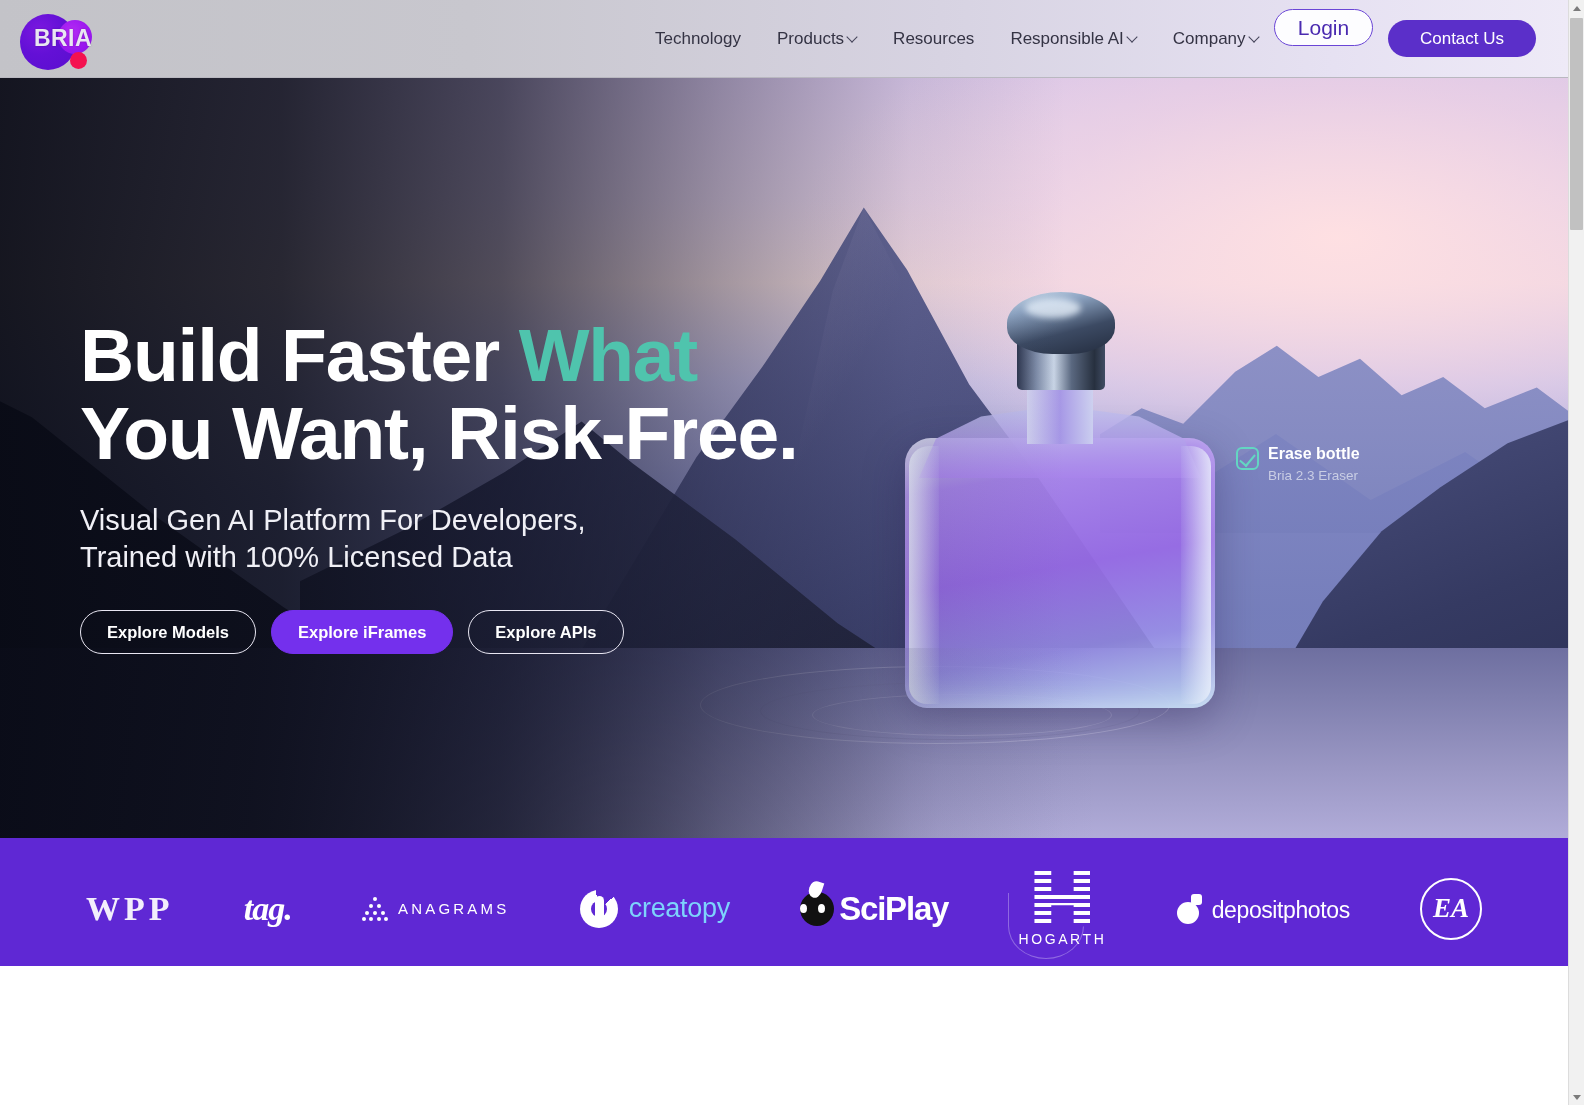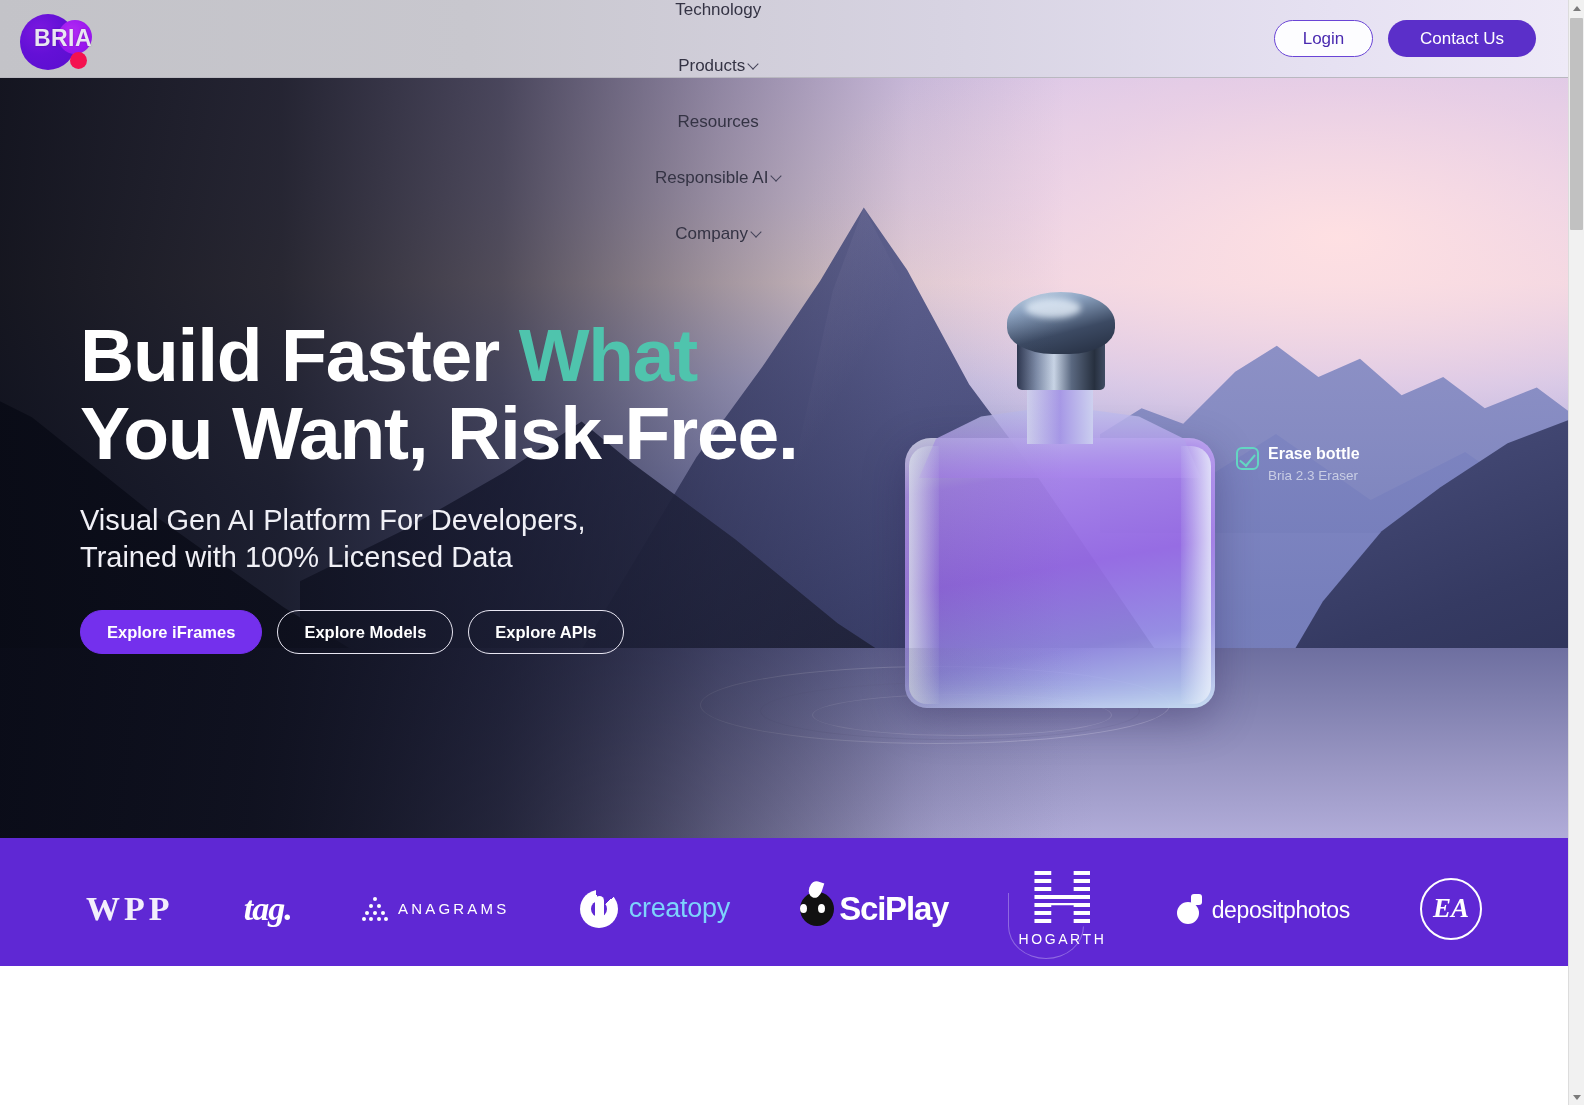--- a/index.html
+++ b/index.html
@@ -41,37 +41,37 @@
   }
   .logo-text{
     position:absolute; left:0; top:0; width:92px; height:62px;
     display:flex; align-items:center; justify-content:center;
     color:#e9e6f2; font-weight:700; font-size:23px; letter-spacing:0.5px;
     padding-left:6px; z-index:3; text-shadow:0 0 2px rgba(0,0,0,.25);
   }
 
   .nav{
     position:absolute; left:655px; top:0; height:78px;
-    display:flex; align-items:center; gap:36px;flex-direction:column;
+    display:flex; align-items:center; gap:36px;
   }
   .nav-item{
     display:flex; align-items:center; gap:4px;
     font-size:17px; color:#343344; cursor:pointer; white-space:nowrap;
   }
   .caret{ display:inline-block; width:9px; height:9px; position:relative; top:-2px;}
   .caret:after{
     content:""; position:absolute; left:0; top:0;
     width:7px; height:7px; border-right:1.6px solid #45445a; border-bottom:1.6px solid #45445a;
     transform:rotate(45deg);
   }
 
   .btn-login{
-    position:absolute; left:1274px; top:20px; width:99px; height:37px;
+    position:absolute; left:1274px; top:9px; width:99px; height:37px;
     border:1px solid #6a45d6; border-radius:20px; background:#fdfdff;
-    color:#4a2ab0; font-size:17px; display:flex; align-items:center; justify-content:center;
+    color:#4a2ab0; font-size:21px; display:flex; align-items:center; justify-content:center;
     cursor:pointer;
   }
   .btn-contact{
     position:absolute; left:1388px; top:20px; width:148px; height:37px;
     border-radius:20px; background:#5b2fc9; color:#fff;
     font-size:17px; display:flex; align-items:center; justify-content:center;
     cursor:pointer; border:none;
   }
 
   
@@ -423,22 +423,22 @@
     <div class="hero-copy">
       <h1 class="h1">
         <span>Build Faster </span><span class="accent">What</span><br>
         <span>You Want, Risk-Free.</span>
       </h1>
       <div class="sub">
         <span>Visual Gen AI Platform For Developers,</span><br>
         <span>Trained with 100% Licensed Data</span>
       </div>
       <div class="cta-row">
+        <div class="cta ghost">Explore Models</div>
         <div class="cta primary">Explore iFrames</div>
-        <div class="cta ghost">Explore Models</div>
         <div class="cta ghost">Explore APIs</div>
       </div>
     </div>
   </div>
 
   <div class="band">
     <div class="band-inner">
 
       <div class="brand">
         <span class="wpp">WPP</span>

